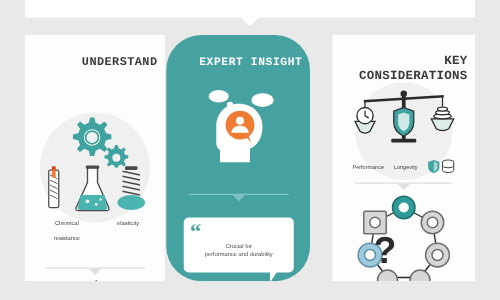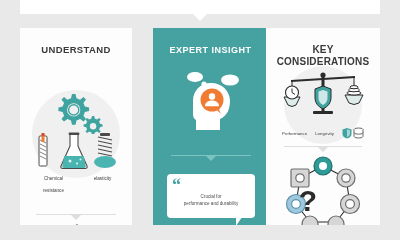--- a/index.html
+++ b/index.html
@@ -19,27 +19,27 @@
   .topbar-notch{
     position:absolute;left:193px;top:14px;width:0;height:0;
     border-left:7px solid transparent;
     border-right:7px solid transparent;
     border-top:7px solid #ffffff;
   }
 
   
   .col{position:absolute;top:28px;height:197px;overflow:hidden;}
   .col-left{left:20px;width:112px;background:#fdfdfd;}
-  .col-mid{left:153px;width:115px;background:#46a2a0;}
+  .col-mid{left:133px;width:115px;background:#46a2a0;border-radius:28px;}
   .col-right{left:266px;width:114px;background:#fdfdfd;}
 
   .col-title{
     font-weight:bold;font-size:9.5px;letter-spacing:.35px;
-    line-height:12px;color:#3a3a3a;text-align:center;
-    margin:0;padding:16px 6px 0 6px;
+    line-height:12px;color:#3a3a3a;text-align:right;
+    margin:0;padding:16px 6px 0 6px;font-family:Liberation Mono, monospace;
   }
   .col-mid .col-title{color:#ffffff;font-size:9px;letter-spacing:.5px;}
   .col-right .col-title{font-size:10px;letter-spacing:.2px;}
 
   
   .circle-bg{
     position:absolute;border-radius:50%;background:#f0f0f0;
   }
   .left-circle{left:12px;top:62px;width:88px;height:88px;}
 

